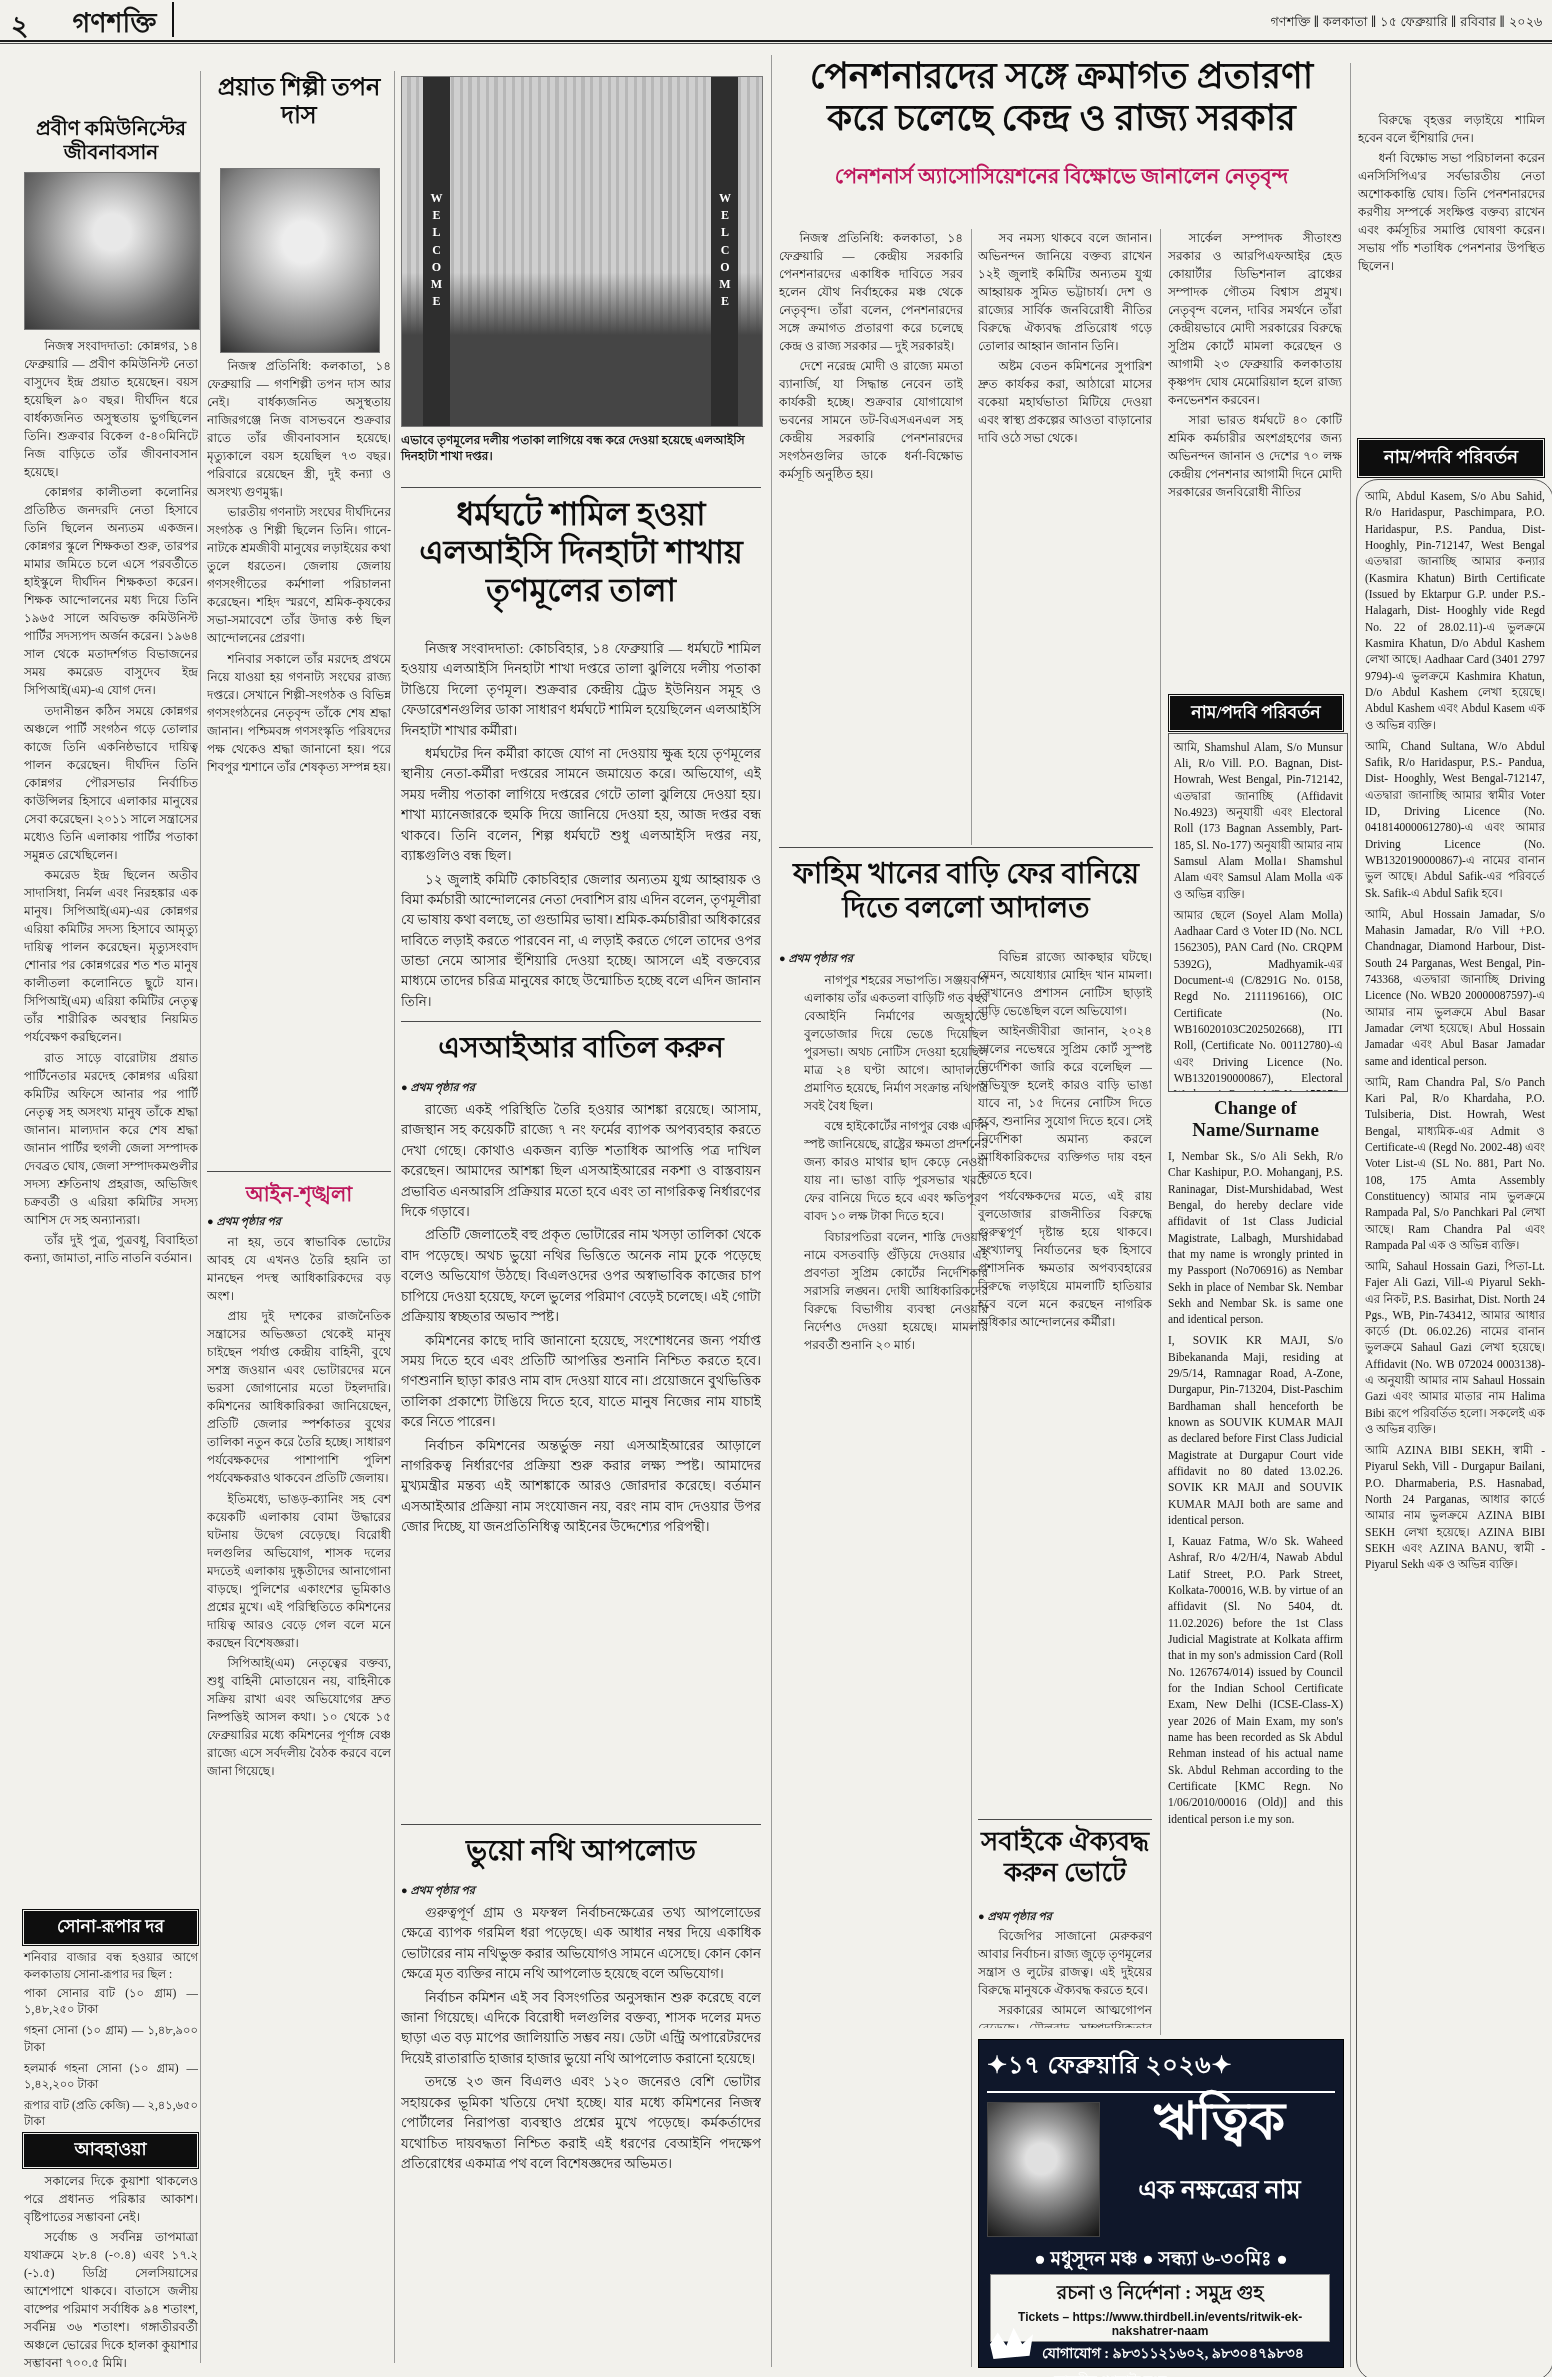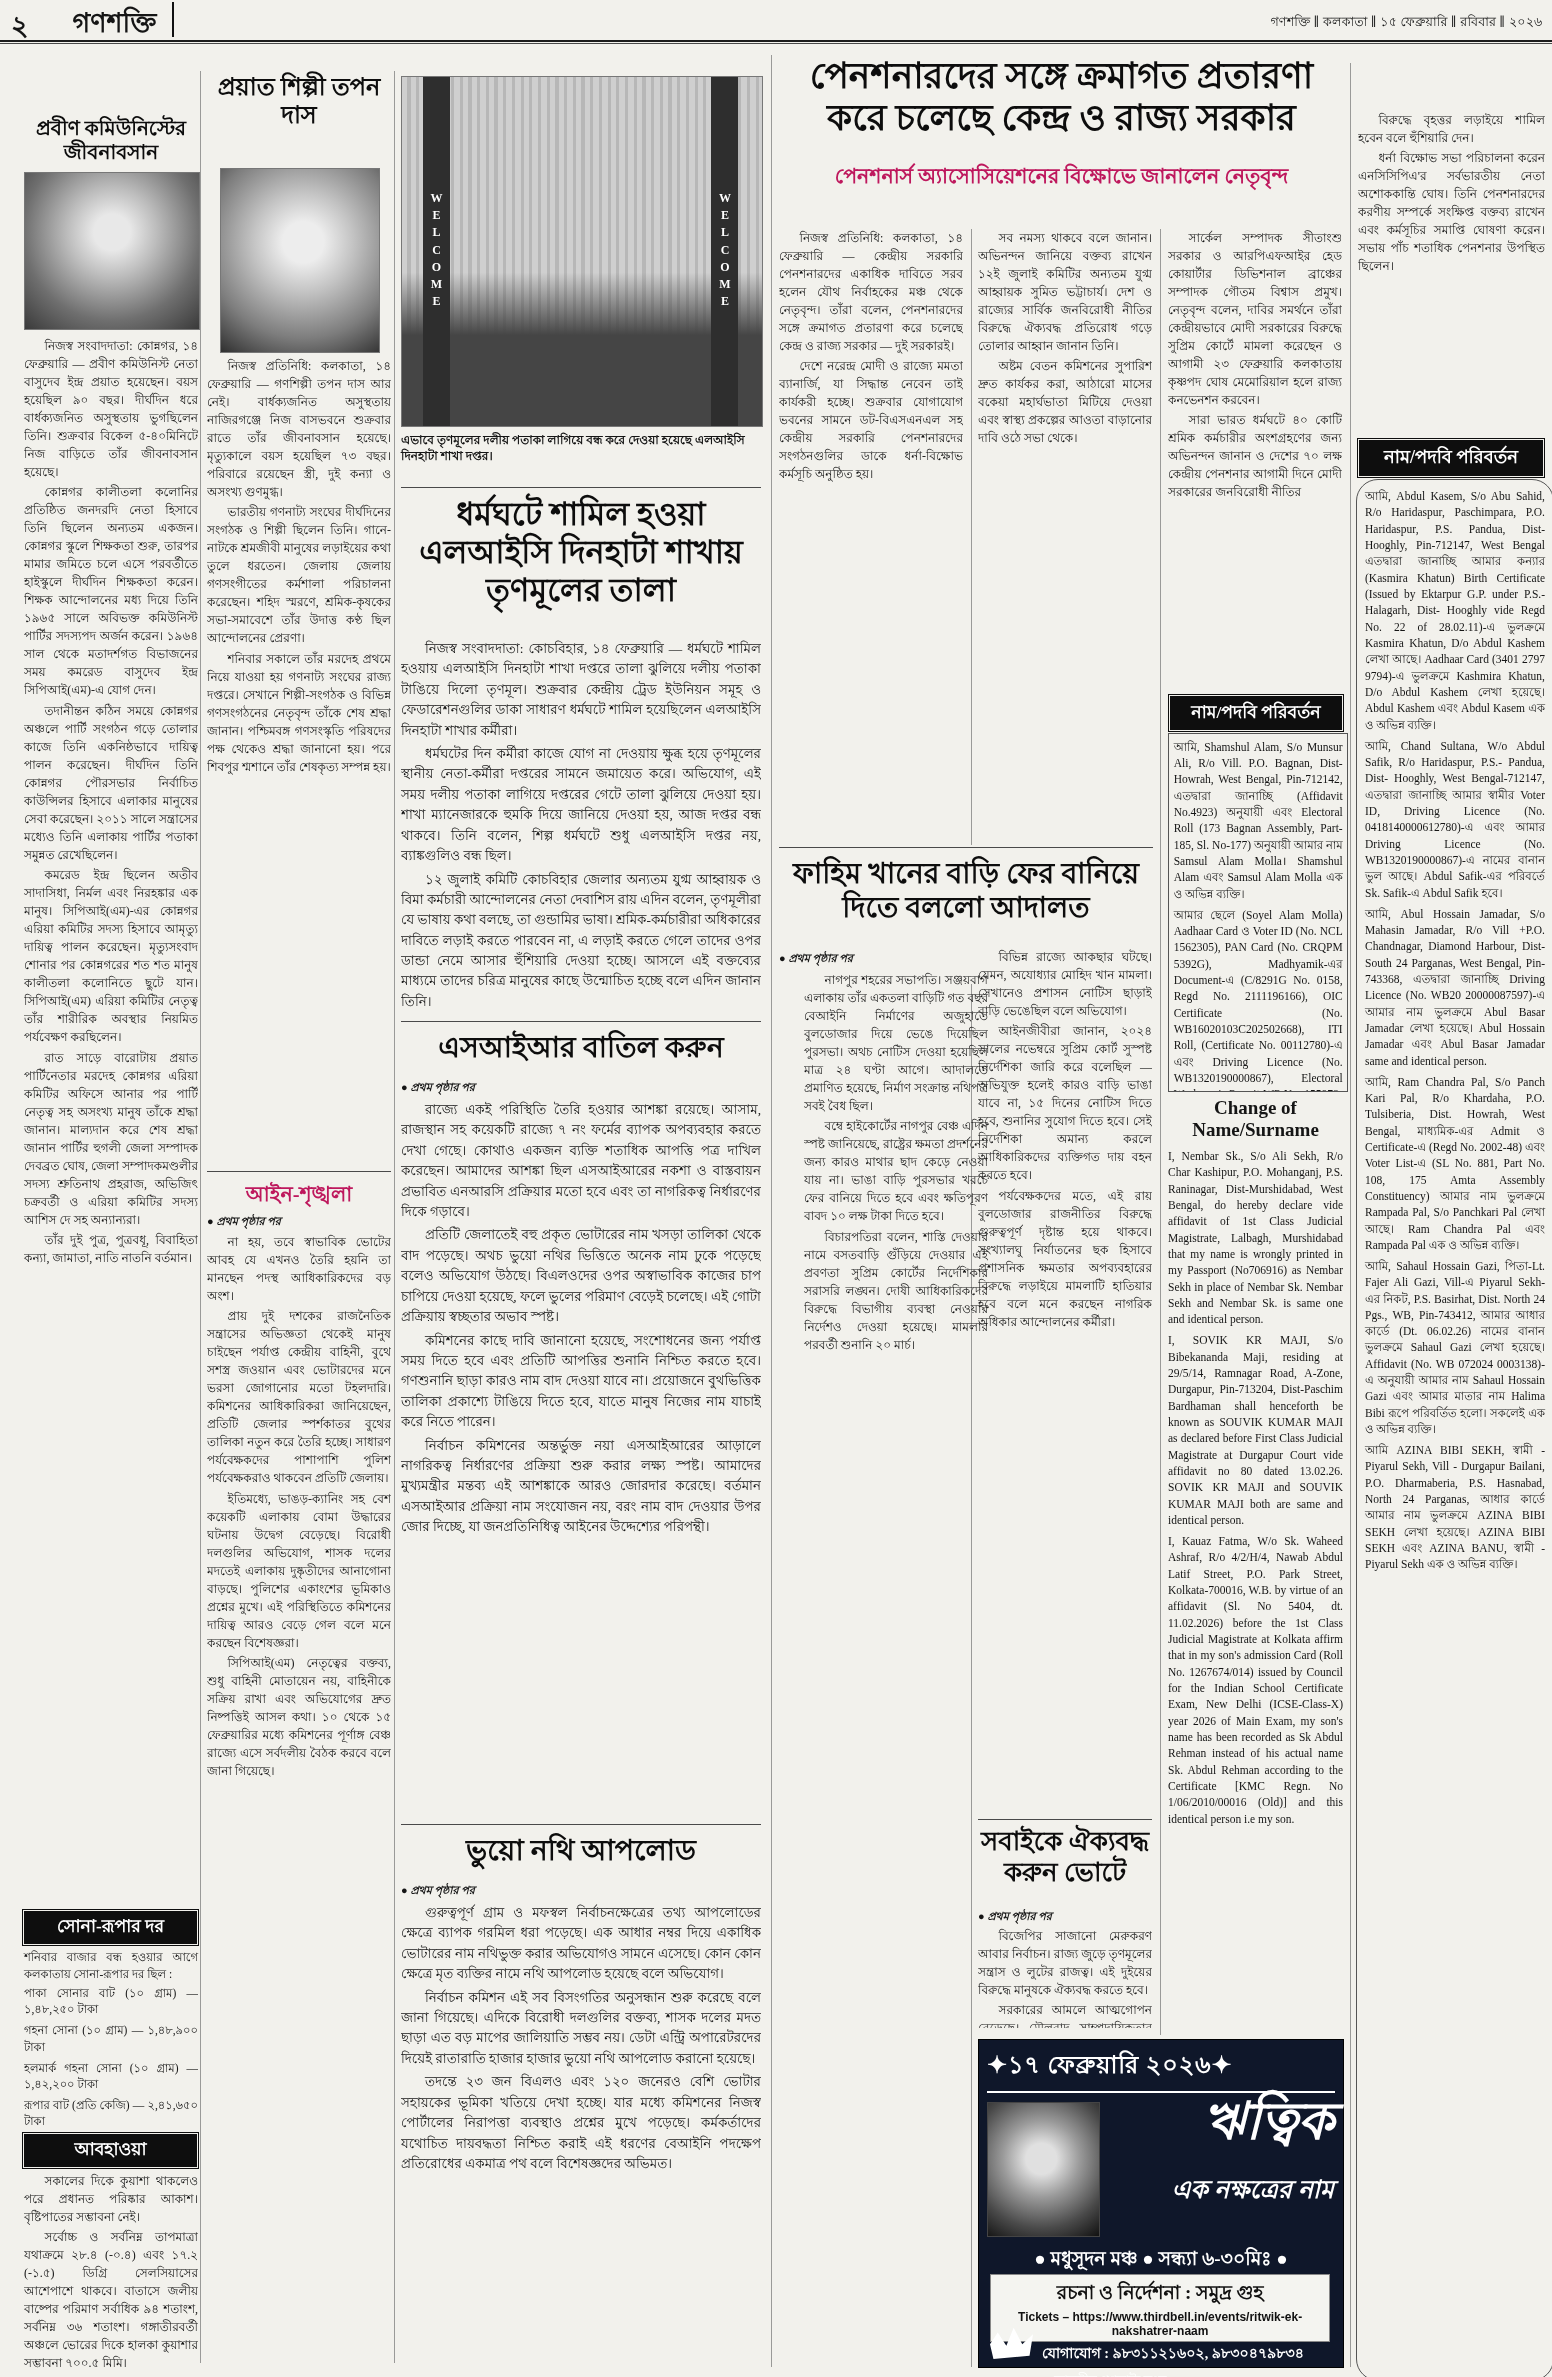--- a/index.html
+++ b/index.html
@@ -229,21 +229,21 @@
     <p>আমি, Sahaul Hossain Gazi, পিতা-Lt. Fajer Ali Gazi, Vill-এ Piyarul Sekh-এর নিকট, P.S. Basirhat, Dist. North 24 Pgs., WB, Pin-743412, আমার আধার কার্ডে (Dt. 06.02.26) নামের বানান ভুলক্রমে Sahaul Gazi লেখা হয়েছে। Affidavit (No. WB 072024 0003138)-এ অনুযায়ী আমার নাম Sahaul Hossain Gazi এবং আমার মাতার নাম Halima Bibi রূপে পরিবর্তিত হলো। সকলেই এক ও অভিন্ন ব্যক্তি।</p>
     <p>আমি AZINA BIBI SEKH, স্বামী - Piyarul Sekh, Vill - Durgapur Bailani, P.O. Dharmaberia, P.S. Hasnabad, North 24 Parganas, আধার কার্ডে আমার নাম ভুলক্রমে AZINA BIBI SEKH লেখা হয়েছে। AZINA BIBI SEKH এবং AZINA BANU, স্বামী - Piyarul Sekh এক ও অভিন্ন ব্যক্তি।</p>
   </div>
 
 <div class="abs adbox" style="left:978px;top:2039px;width:364px;height:327px;">
   <div style="padding:6.3px 8px 1.6px;font-size:24px;font-weight:bold;letter-spacing:0.8px;">✦১৭ ফেব্রুয়ারি ২০২৬✦</div>
   <div style="height:1.6px;background:#fff;margin:3.2px 8px;"></div>
   <div style="position:absolute;left:8px;top:62px;width:111px;height:133px;
        background:radial-gradient(circle at 48% 42%, #e0e0e0 0 16%, #9a9a9a 40%, #4a4a4a 72%, #111 100%);
        border:0.8px solid #444;"></div>
-  <div style="position:absolute;left:126px;top:55px;width:229px;text-align:right;font-style:italic;">
+  <div style="position:absolute;left:126px;top:55px;width:229px;text-align:center;">
     <div style="font-size:52px;font-weight:bold;line-height:1.05;">ঋত্বিক</div>
     <div style="font-size:25px;font-weight:bold;margin-top:20px;">এক নক্ষত্রের নাম</div>
   </div>
   <div style="position:absolute;left:0;top:204px;width:100%;text-align:center;font-size:19px;font-weight:bold;">● মধুসূদন মঞ্চ ● সন্ধ্যা ৬-৩০মিঃ ●</div>
   <div style="position:absolute;left:11px;top:234px;width:335px;background:#f4f4f0;color:#111;
        text-align:center;padding:3.2px 1.6px;border:0.8px solid #888;">
     <div style="font-size:19px;font-weight:bold;">রচনা ও নির্দেশনা : সমুদ্র গুহ</div>
     <div style="font-size:12px;font-weight:bold;font-family:'Liberation Sans',sans-serif;">Tickets – https://www.thirdbell.in/events/ritwik-ek-nakshatrer-naam</div>
   </div>
   <div style="position:absolute;left:11px;top:286px;width:43px;height:33px;background:#fff;

